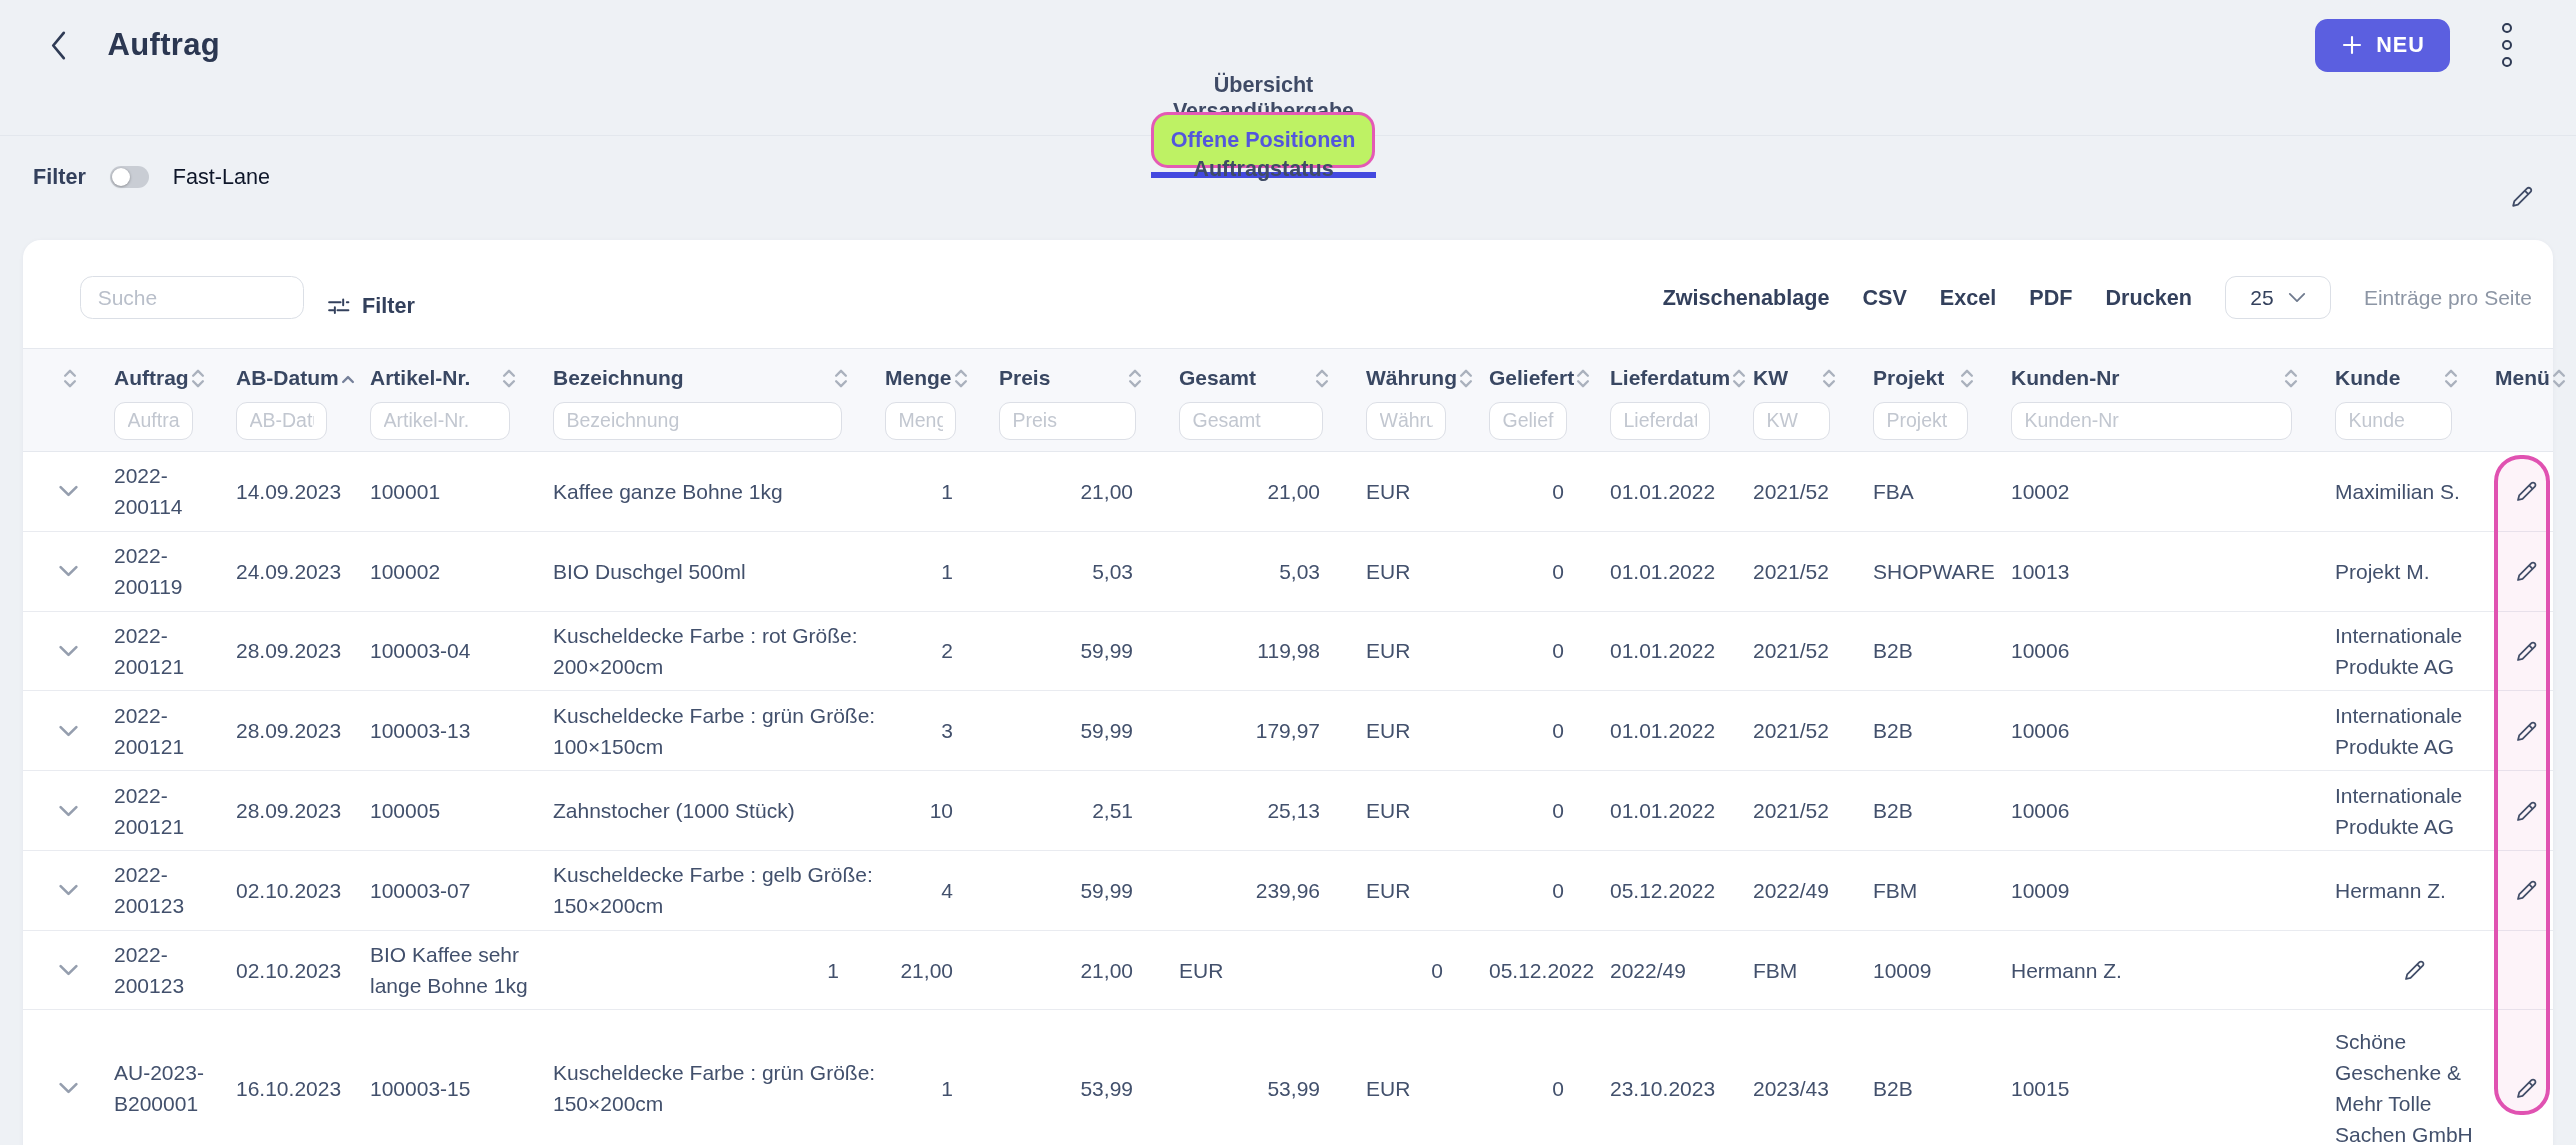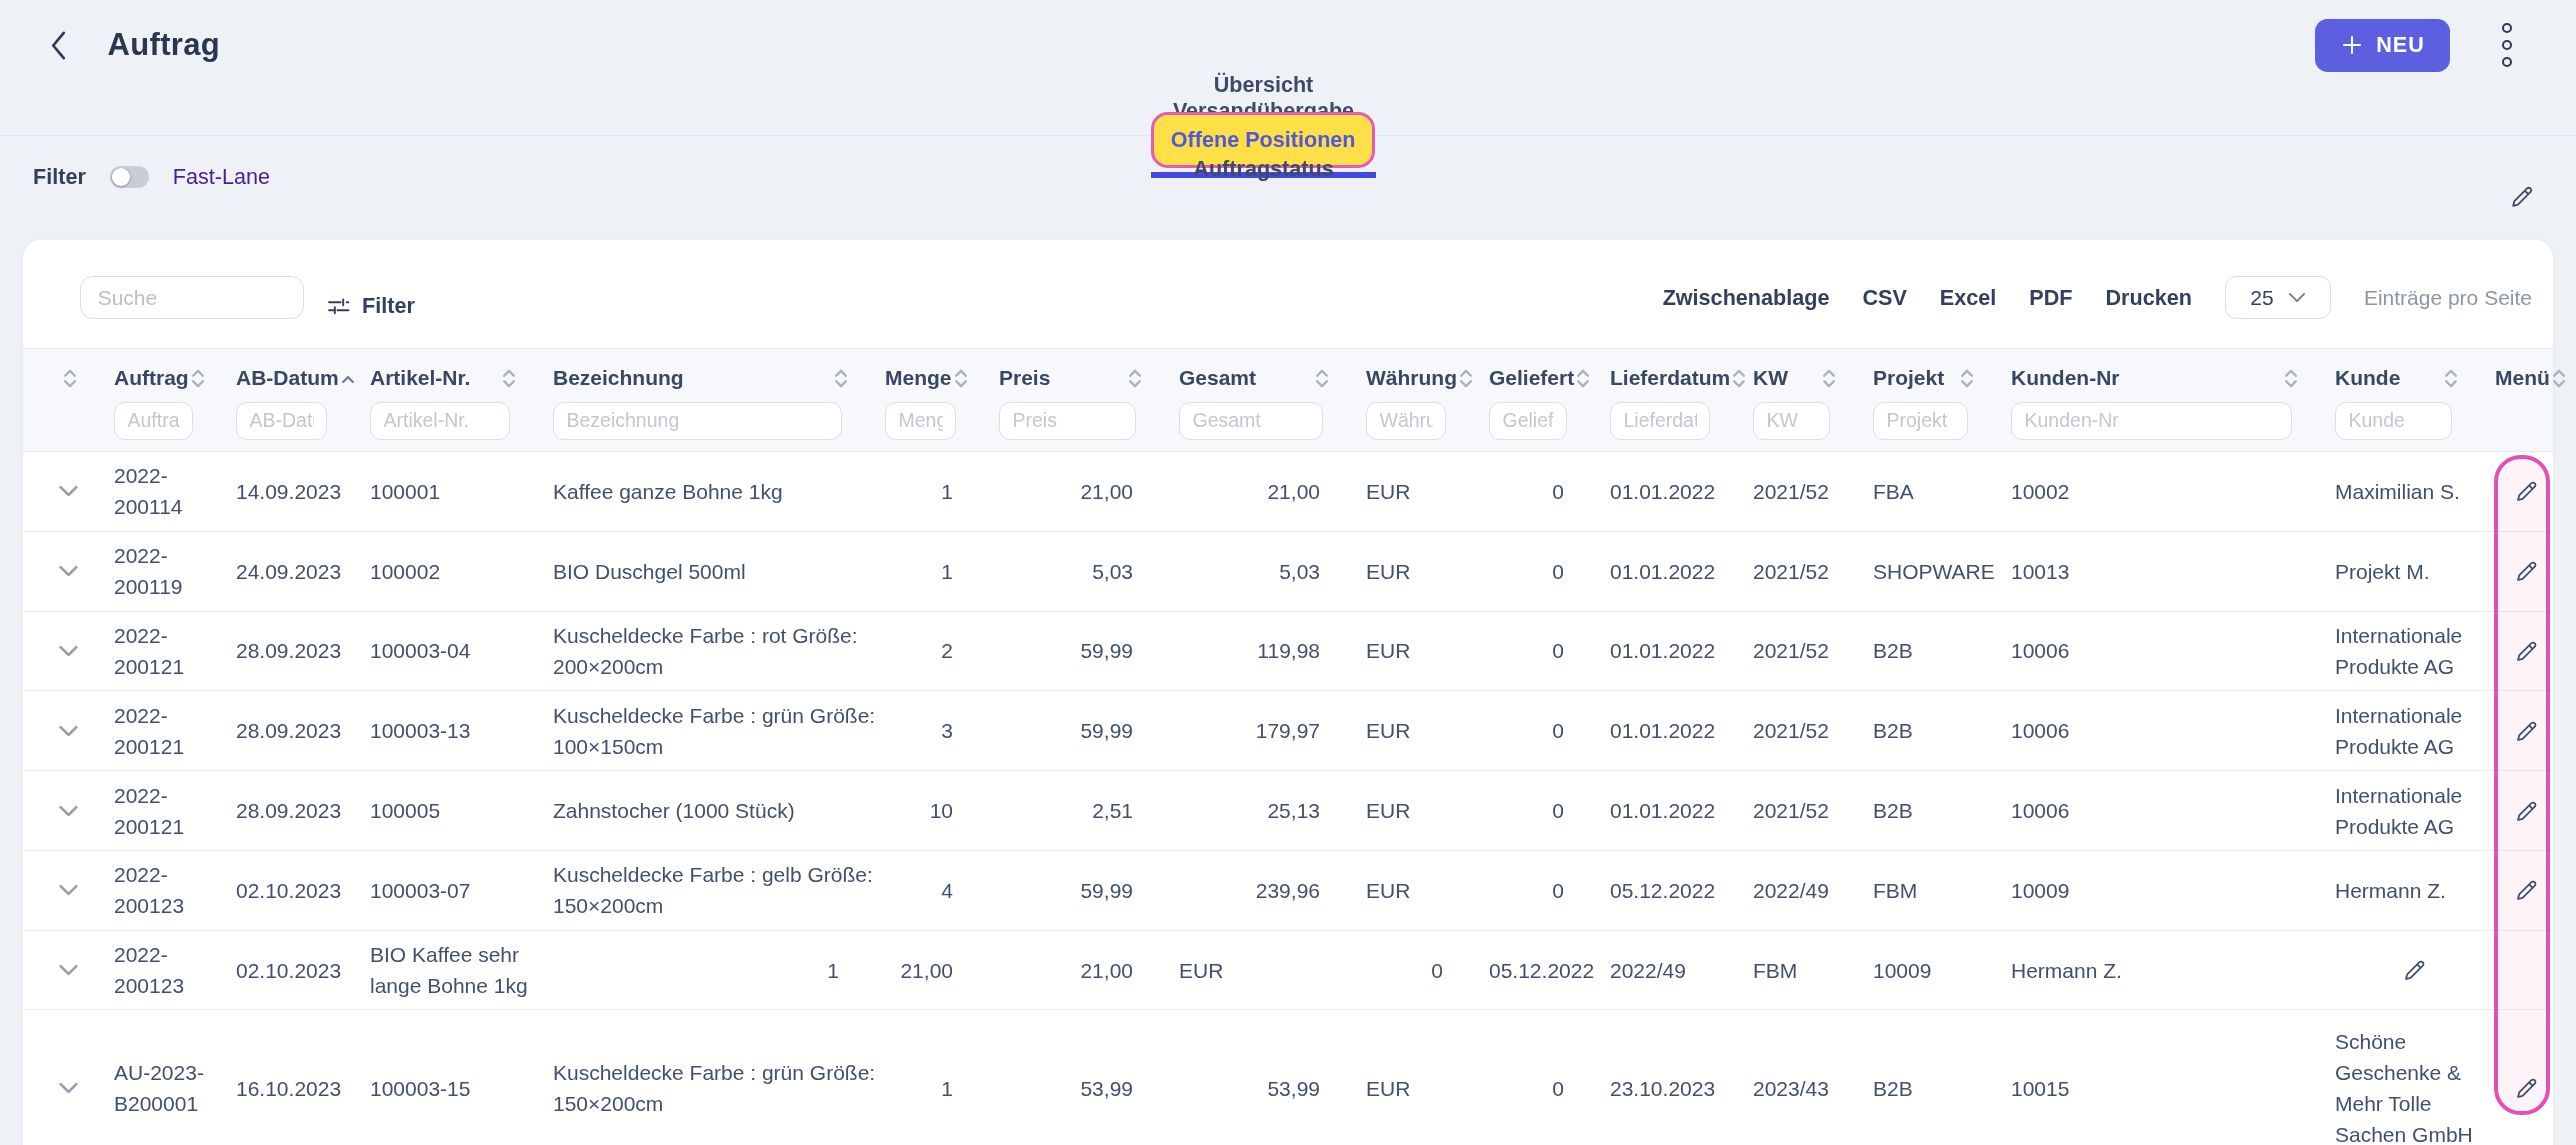--- a/index.html
+++ b/index.html
@@ -29,36 +29,36 @@
 
   
   .tabs-row {
     display: flex; align-items: center; position: relative;
     height: 64px; border-bottom: 1.4px solid #e3e7ed;
     padding: 0 39px 0 33px;
     flex-direction: column;
   }
   .tab { font-size: 21.6px; font-weight: 600; color: #3f4b66; margin-right: 43px; cursor: pointer; position: relative; }
   .tab.active {
-    color: #5356dc; background: #fde047;
+    color: #5356dc; background: #bef264;
     border: 3.5px solid #e45ab5; border-radius: 16.7px;
     padding: 12px 16.7px; margin: -12px 27px -12px -16.7px;
   }
   .tab.active::after {
     content: ""; position: absolute; left: -3.5px; right: -3.5px;
     top: calc(100% + 7px); height: 5.6px; background: #4349df;
   }
   .page-edit-btn { margin-left: auto; background: none; border: none; cursor: pointer; color: #3f4b66; }
 
   
   .filter-row { display: flex; align-items: center; gap: 24px; padding: 28px 0 0 33px; }
   .filter-row .flabel { font-size: 21.6px; font-weight: 700; color: #33405c; }
   .toggle { width: 39px; height: 22px; border-radius: 11px; background: #c9cdd4; position: relative; border: none; cursor: pointer; }
   .toggle .knob { position: absolute; left: 2.1px; top: 2.1px; width: 18px; height: 18px; border-radius: 50%; background: #fff; box-shadow: 0 0.7px 2.8px rgba(0,0,0,.35); }
-  .filter-row .tlabel { font-size: 21.6px; color: #4c1d95; }
+  .filter-row .tlabel { font-size: 21.6px; color: #0f172a; }
 
   
   .card {
     position: absolute; left: 23px; right: 23px; top: 240px; height: 996px;
     background: #fff; border-radius: 18px; box-shadow: 0 1.4px 5.6px rgba(30,40,70,.05);
   }
   .toolbar { display: flex; align-items: flex-end; padding: 36px 21px 0 21px; margin-left: 36px; }
   .search-input {
     width: 224px; height: 43px; border: 1.4px solid #dbdfe6; border-radius: 12.5px;
     font-size: 21px; color: #3d4a66; padding: 0 16.7px; font-family: inherit; outline: none; background: #fff;

